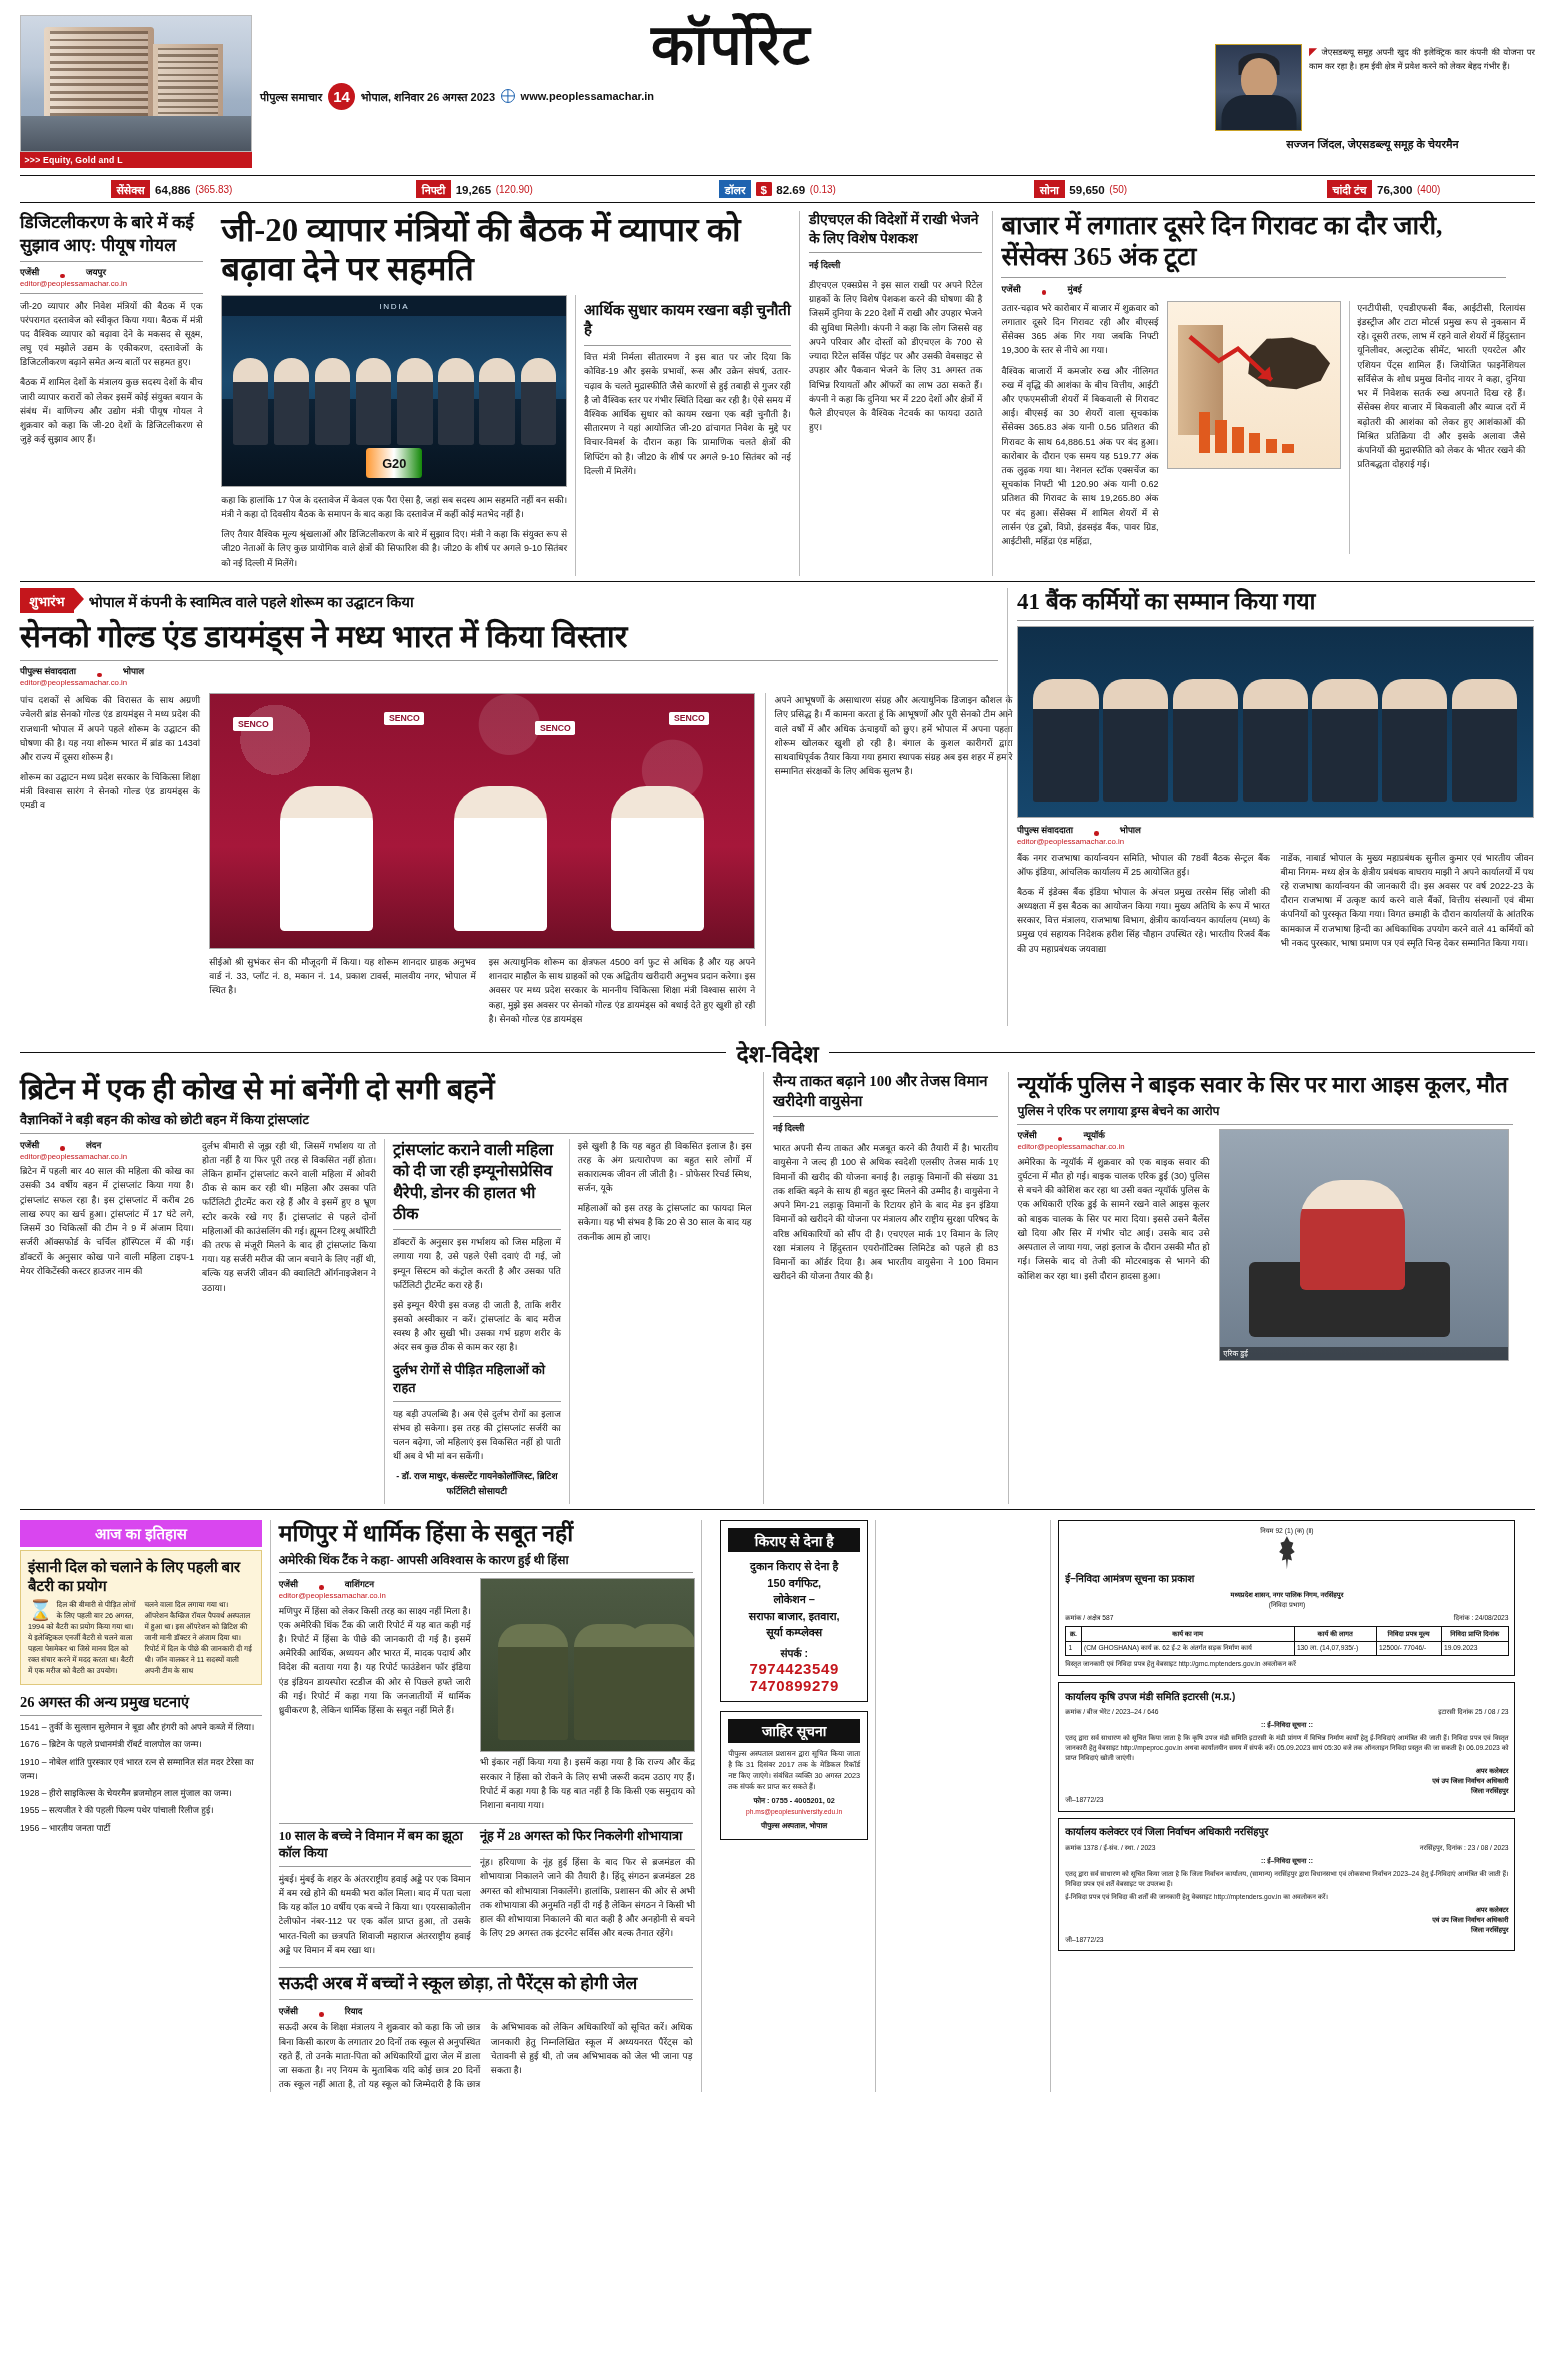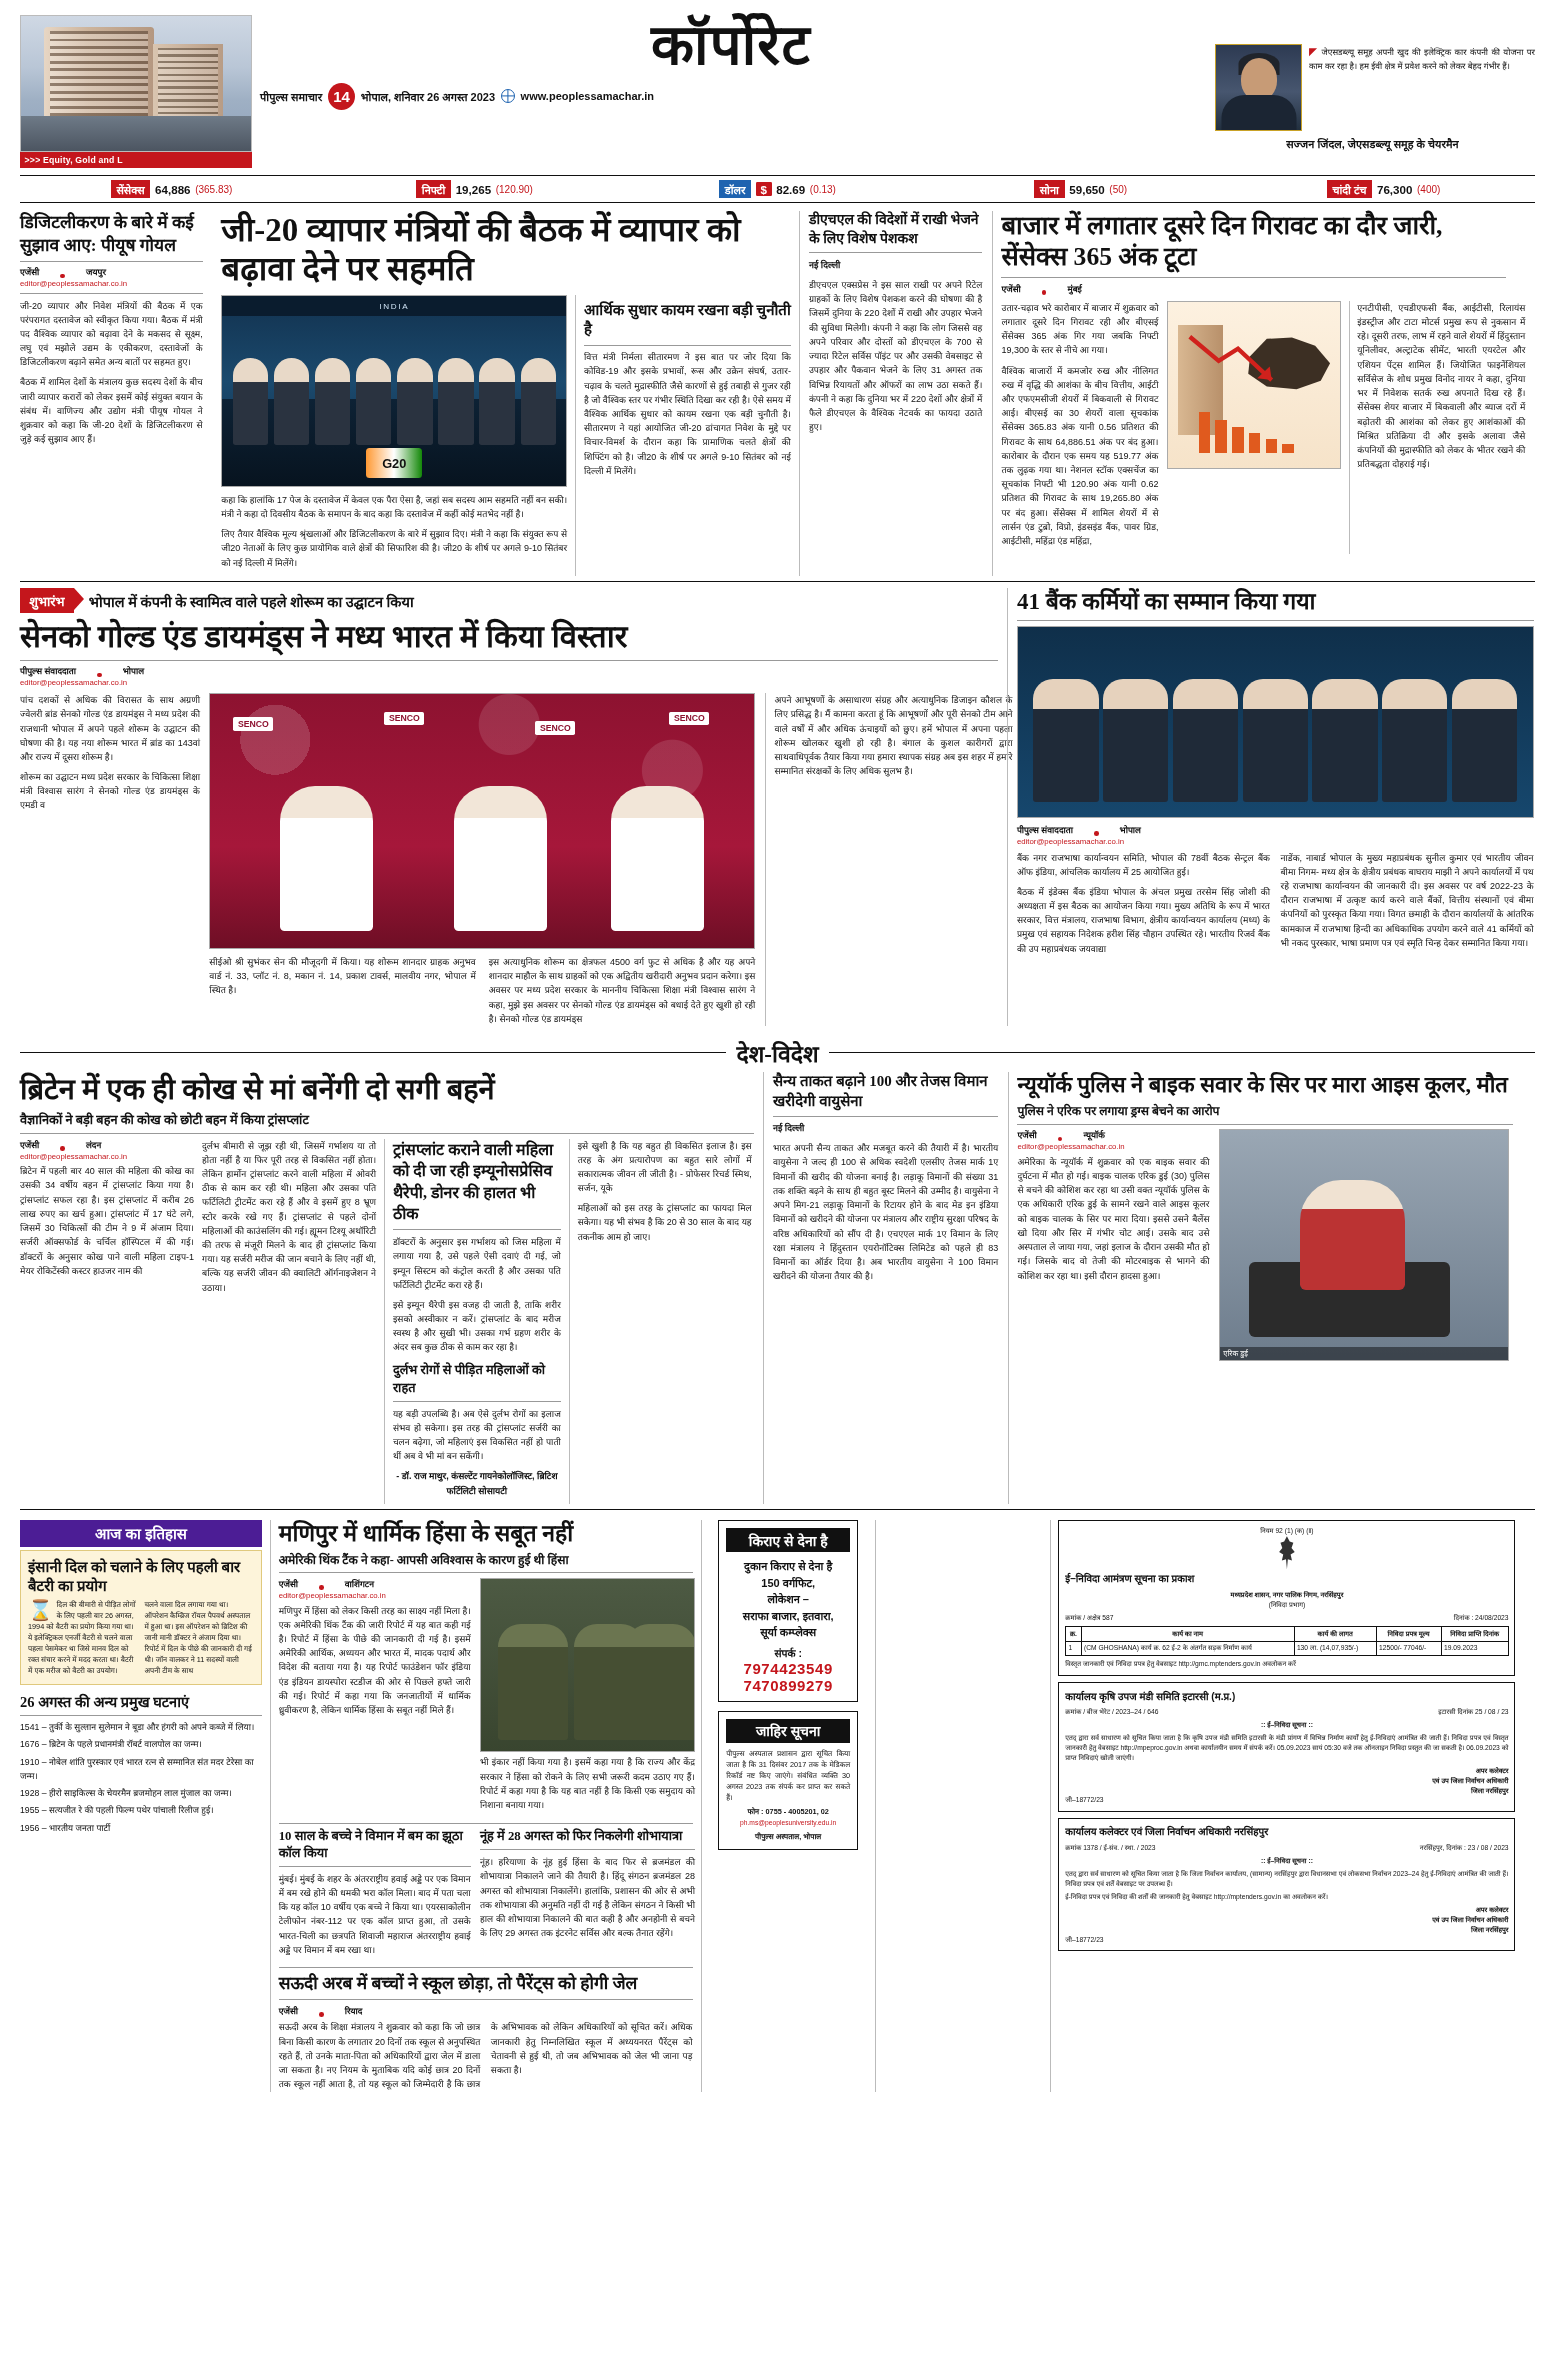--- a/index.html
+++ b/index.html
@@ -154,21 +154,21 @@
   .section-band { display:flex; align-items:center; gap:10.5px; margin:10.5px 0 3.5px 0;}
   .section-band .line { flex:1; border-top:1.7px solid #111; }
   .section-band .title { font-family:"Liberation Serif",serif; font-weight:bold; font-size:23px;}
   .dv-grid { display:grid; grid-template-columns: 743px 0.6px 244px 0.6px 505px; }
   .ny-photo { height:232px; background:linear-gradient(180deg,#9aa7b4,#6d7c8c); }
   .ny-photo .bike { position:absolute; left:10%; bottom:23px; width:70%; height:75px; border-radius:5.8px; background:#2b2b2b;}
   .ny-photo .rider { position:absolute; left:28%; bottom:70px; width:105px;height:110px; background:linear-gradient(180deg,#f0e2d2 0 26%, #b33 26% 100%); border-radius:41px 41px 5.8px 5.8px;}
 
   
   .bottom-grid { display:grid; grid-template-columns: 250px 0.6px 430px 0.6px 174px 0.6px 174px 0.6px 465px; margin-top:9.3px; }
-  .aaj-band { background:#4c1d95; color:#fff; font-weight:bold; font-size:15px; text-align:center; padding:3.5px 5.8px; }
+  .aaj-band { background:#d946ef; color:#fff; font-weight:bold; font-size:15px; text-align:center; padding:3.5px 5.8px; }
   .hist-box { background:#fdf4da; border:0.6px solid #e0c97d; padding:7px; }
   .hist-title { font-size:15px; font-weight:bold; line-height:1.25; font-family:"Liberation Serif",serif;}
   .hist-list { font-size:8.7px; line-height:1.6; }
   .hist-list div { margin-bottom:3.5px; }
 
   .manipur-photo { height:174px; background:linear-gradient(180deg,#4d5a43,#39452f); }
   .manipur-photo .soldier { position:absolute; bottom:10.5px; width:70px;height:116px;background:linear-gradient(180deg,#6b7550 0 20%, #464f33 20% 100%); border-radius:23px 23px 3.5px 3.5px;}
 
   .ad-box { border:1.7px solid #111; padding:7px; text-align:center; }
   .ad-title { background:#111; color:#fff; font-weight:bold; font-size:14px; padding:2.9px 4.6px; }
@@ -619,21 +619,21 @@
           <span>रियाद</span>
         </div>
         <div class="body-text mt6" style="column-count:2;column-gap:10.5px;">
           <p>सऊदी अरब के शिक्षा मंत्रालय ने शुक्रवार को कहा कि जो छात्र बिना किसी कारण के लगातार 20 दिनों तक स्कूल से अनुपस्थित रहते हैं, तो उनके माता-पिता को अधिकारियों द्वारा जेल में डाला जा सकता है। नए नियम के मुताबिक यदि कोई छात्र 20 दिनों तक स्कूल नहीं आता है, तो यह स्कूल को जिम्मेदारी है कि छात्र के अभिभावक को लेकिन अधिकारियों को सूचित करें। अधिक जानकारी हेतु निम्नलिखित स्कूल में अध्ययनरत पैरेंट्स को चेतावनी से हुई थी, तो जब अभिभावक को जेल भी जाना पड़ सकता है।</p>
         </div>
       </div>
     </div>
 
     <div class="vsep"></div>
 
-    <div style="padding:0 17px;">
+    <div style="padding:0 7px;margin-left:12px;">
       <div class="ad-box">
         <div class="ad-title">किराए से देना है</div>
         <div class="bold mt10" style="font-size:11px;line-height:1.5;">
           <div>दुकान किराए से देना है</div>
           <div>150 वर्गफिट,</div>
           <div>लोकेशन –</div>
           <div>सराफा बाजार, इतवारा,</div>
           <div>सूर्या कम्प्लेक्स</div>
         </div>
         <div class="bold mt10" style="font-size:10.5px;">संपर्क :</div>

